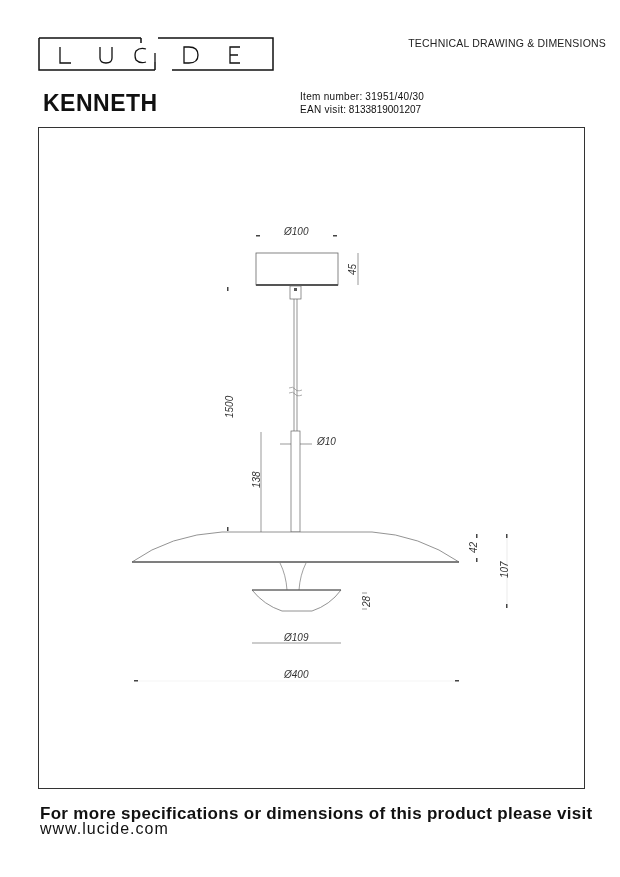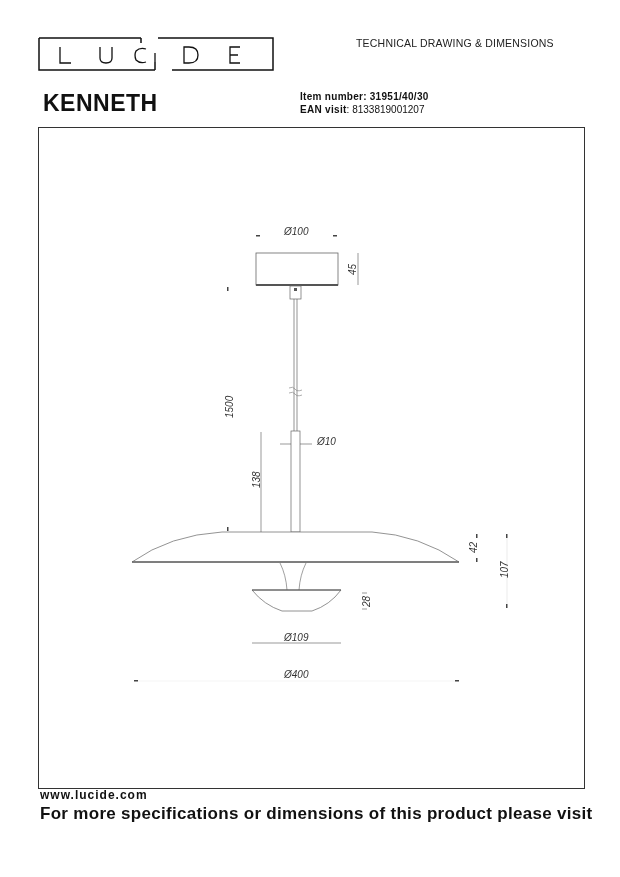--- a/index.html
+++ b/index.html
@@ -1,25 +1,25 @@
 <!DOCTYPE html>
 <html><head>
 <meta charset="utf-8">
 <style>
   html, body { margin:0; padding:0; background:#ffffff; }
   body { width:620px; height:877px; position:relative; overflow:hidden; font-family:"Liberation Sans", sans-serif; color:#111; }
   .abs { position:absolute; }
   .logo { left:38px; top:36px; width:236px; height:38px; }
-  .subtitle { left:356px; top:37px; width:230px; text-align:left; font-size:10.5px; letter-spacing:0.2px; color:#222; }
+  .subtitle { left:376px; top:37px; width:230px; text-align:right; font-size:10.5px; letter-spacing:0.2px; color:#222; }
   .product-name { left:43px; top:90px; font-size:23px; font-weight:bold; letter-spacing:0.5px; }
   .item-info { left:300px; top:90px; font-size:10px; line-height:13px; }
-  .item-info b { font-weight:bold; letter-spacing:0.3px; }
+  .item-info b { font-weight:normal; letter-spacing:0.3px; }
   .frame { left:38px; top:127px; width:547px; height:662px; border:1.5px solid #333; box-sizing:border-box; }
   .footer-line { left:40px; top:804px; font-size:17px; font-weight:bold; letter-spacing:0.3px; }
-  .footer-url { left:40px; top:788px; font-size:12px; font-weight:bold; letter-spacing:1px; }
+  .footer-url { left:40px; top:820px; font-size:16px; font-weight:normal; letter-spacing:1px; }
   svg text { font-family:"Liberation Sans", sans-serif; font-style:italic; font-size:10px; fill:#333; }
 </style>
 </head>
 <body>
 
 <div class="abs logo">
   <svg width="236" height="38" viewBox="0 0 236 38">
     <path d="M1 2 H103 M120 2 H235 V34 H134 M117 34 H1 V2" fill="none" stroke="#111" stroke-width="1.5"></path>
     <path d="M103 2 V7 M117 34 V26" stroke="#111" stroke-width="1.5"></path>
 

